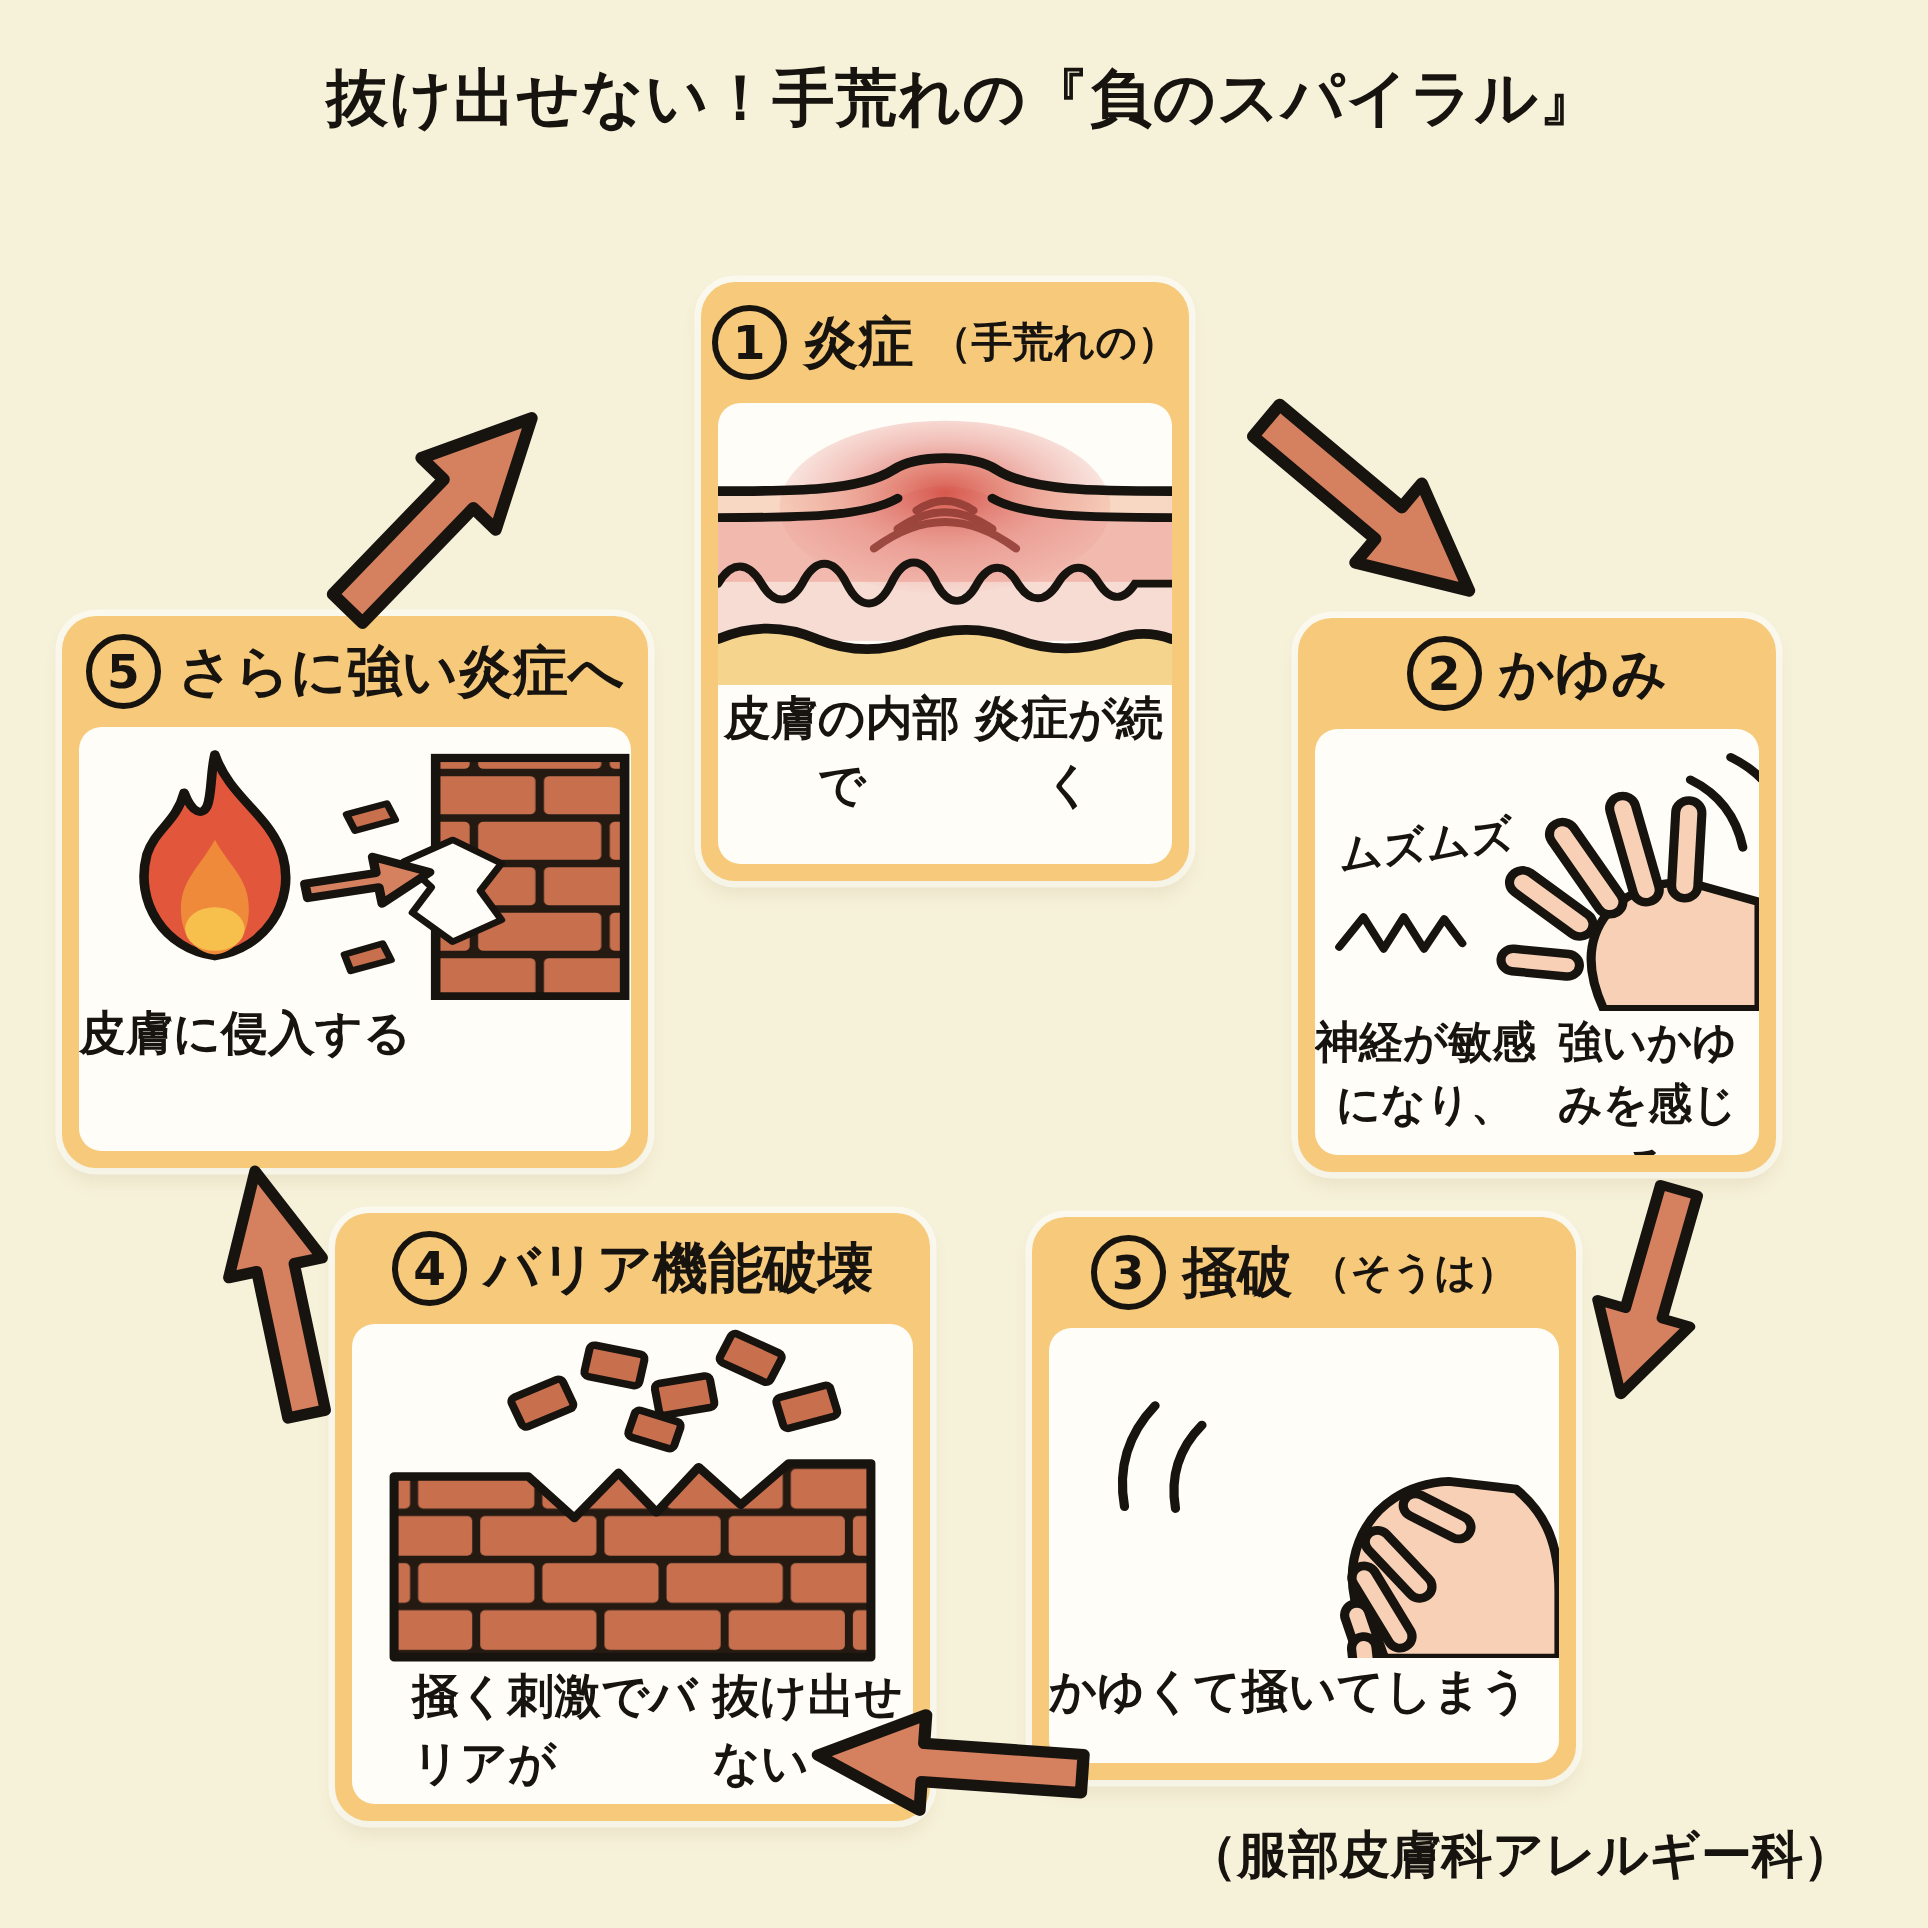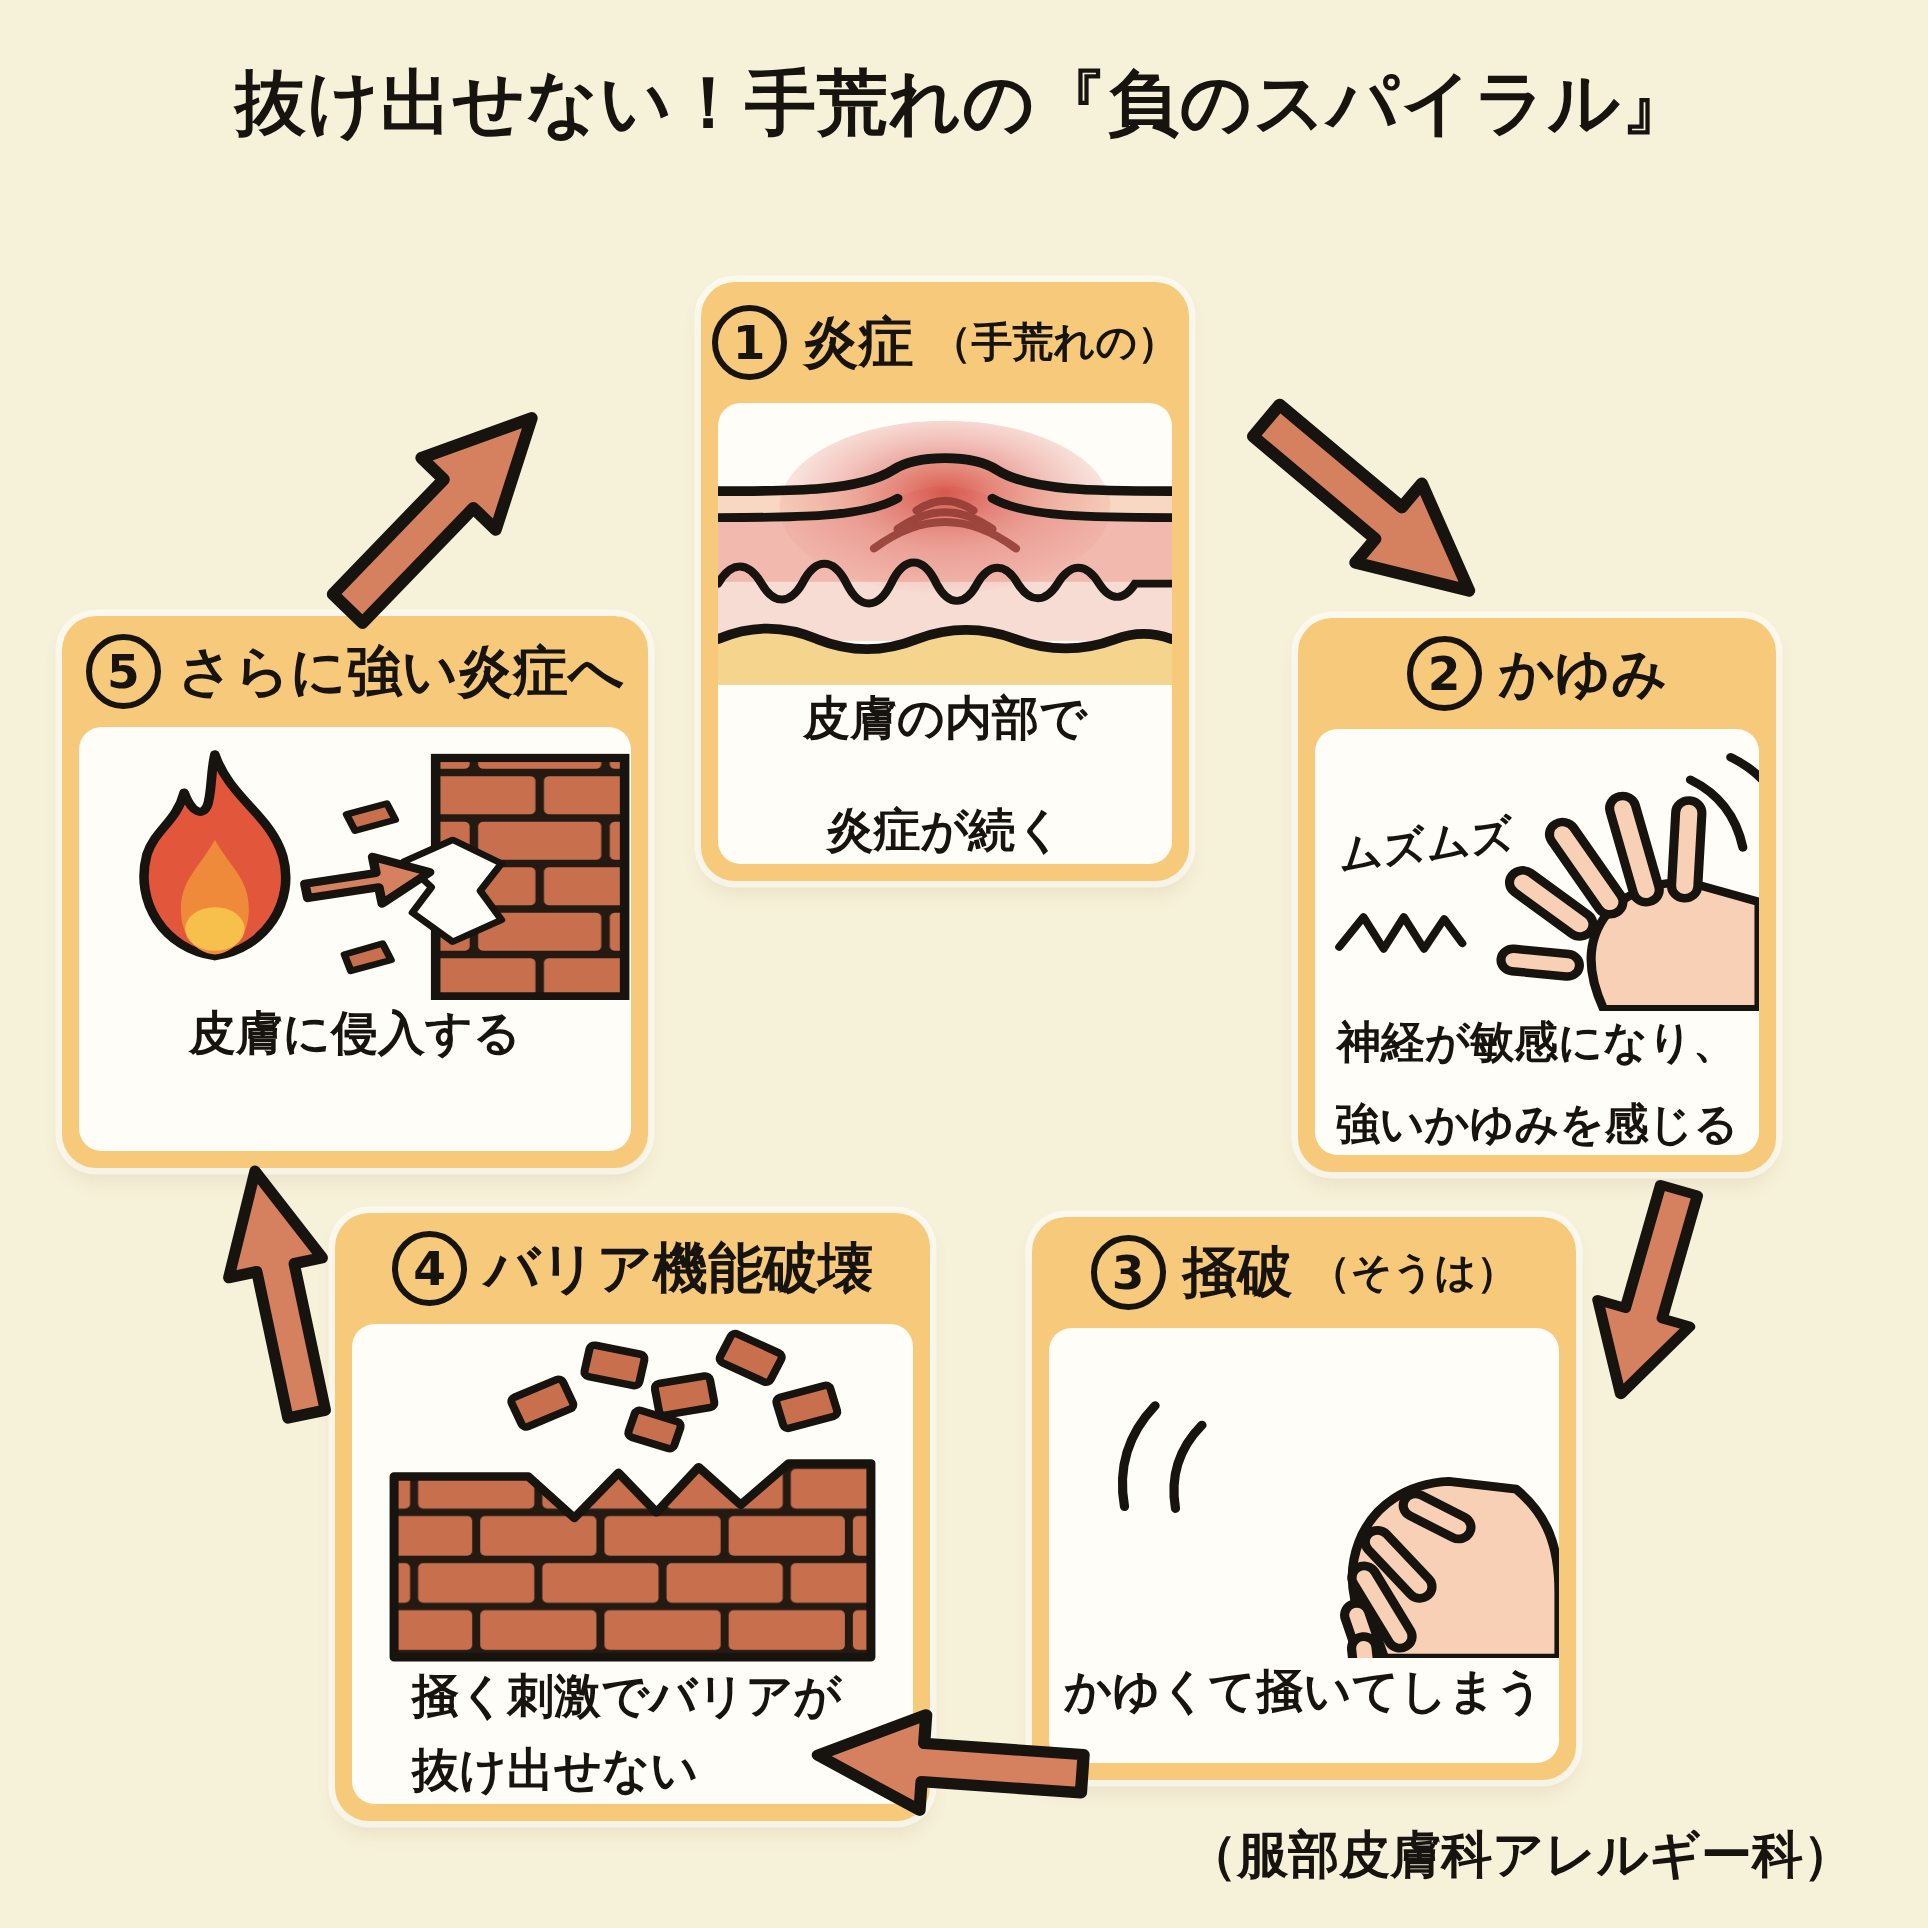--- a/index.html
+++ b/index.html
@@ -3,21 +3,21 @@
 <meta charset="utf-8">
 <style>
   html,body{margin:0;padding:0}
   body{
     width:1928px;height:1928px;position:relative;overflow:hidden;
     background:#f6f1d9;color:#17130f;
     font-family:"DejaVu Sans",sans-serif;
   }
   .title{
     position:absolute;left:0;top:56px;width:100%;text-align:center;
-    font-size:71px;font-weight:900;letter-spacing:0.9px;white-space:nowrap;
+    font-size:62px;font-weight:900;letter-spacing:0.9px;white-space:nowrap;
   }
   .credit{
     position:absolute;right:74px;top:1821px;
     font-size:51px;font-weight:800;white-space:nowrap;
   }
   .card{
     position:absolute;background:#f6c97b;border-radius:34px;
     box-shadow:0 0 0 6.6px rgba(255,255,255,.55), 0 11.3px 19px rgba(120,90,30,.10);
     padding:0 17px 17px;box-sizing:border-box;
     display:flex;flex-direction:column;
@@ -35,21 +35,21 @@
   .ttl{font-size:55px;font-weight:900}
   .suffix{font-size:41px;font-weight:900}
   .suffix:empty{display:none}
   .bod{
     background:#fffdf8;border-radius:22.6px;flex:1;
     display:flex;flex-direction:column;align-items:center;overflow:hidden;
   }
   .illus{position:relative;flex:0 0 auto}
   .illus svg{display:block}
   .cap{
-    flex:1;display:flex;flex-direction:column;justify-content:space-between;
+    flex:1;display:flex;flex-direction:row;justify-content:flex-start;
     text-align:center;font-size:47px;font-weight:800;line-height:1.42;
     width:100%;
   }
   .c2 .cap{font-size:44px}
   .c4 .cap{text-align:left;padding-left:60px;box-sizing:border-box}
   .sfx-label{
     position:absolute;left:22.6px;top:87px;font-size:43px;font-weight:800;
     transform:rotate(-7deg);
   }
   

